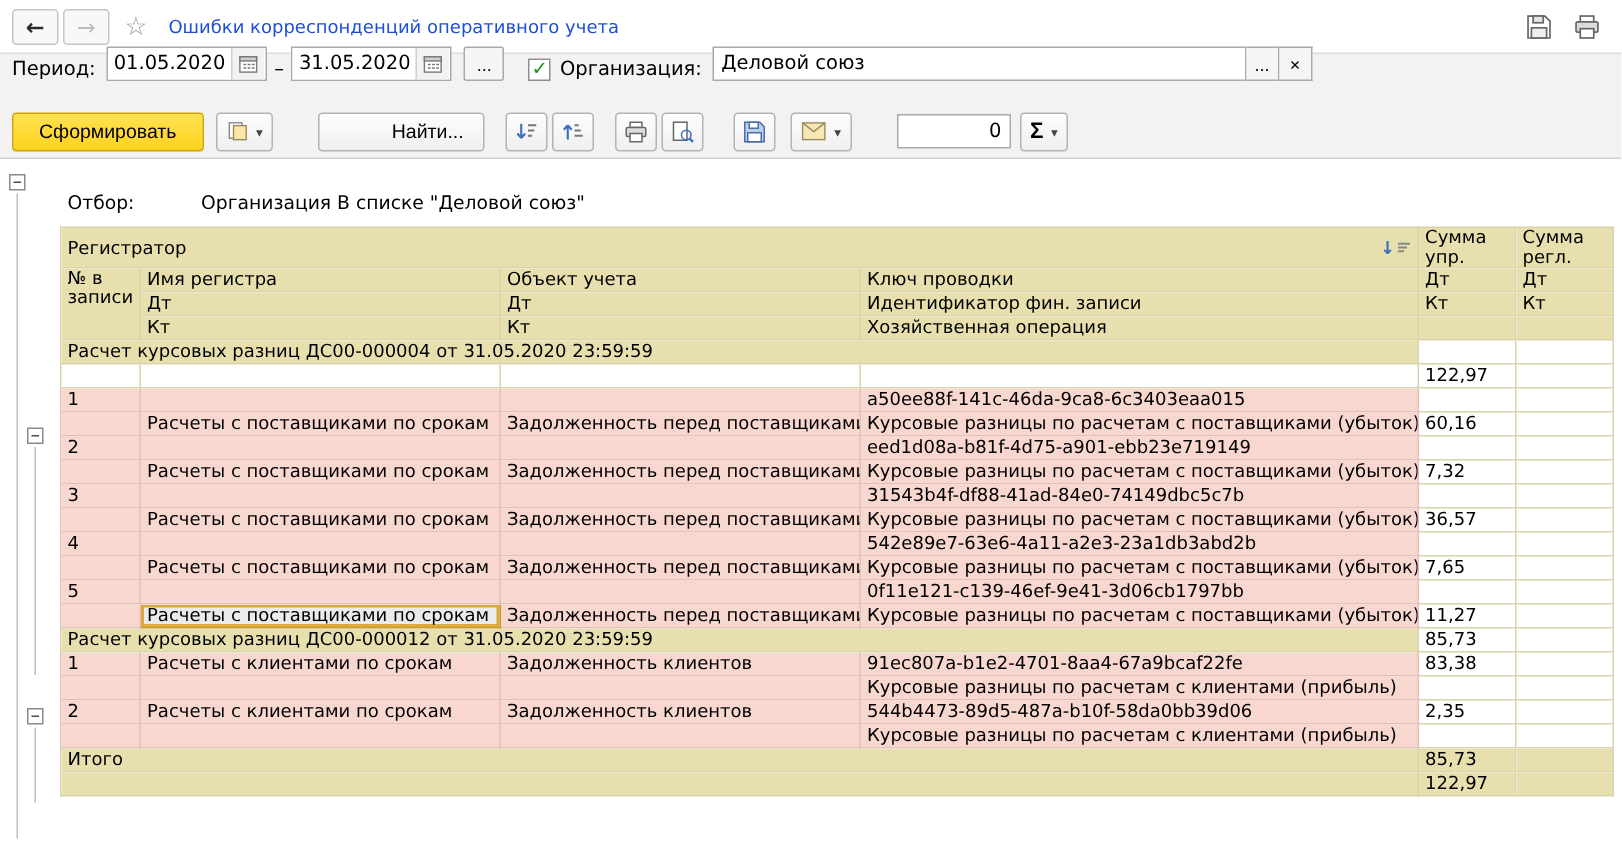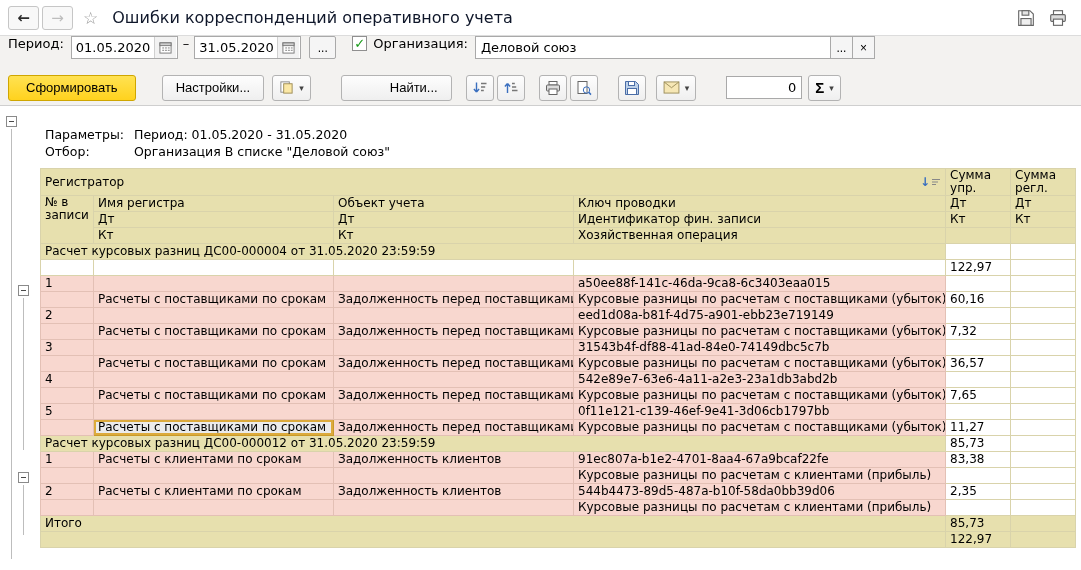--- a/index.html
+++ b/index.html
@@ -6,27 +6,27 @@
   html,body { width:1081px; height:570px; overflow:hidden; }
   body { font-family:"DejaVu Sans","Liberation Sans",sans-serif; font-size:13px; color:#000; background:#fff; }
 
   
   .titlebar { height:36px; display:flex; align-items:center; padding:0 10px 0 8px; background:#fff; border-bottom:1px solid #dcdcdc; }
   .navbtn { width:31px; height:24px; border:1px solid #c6c6c6; border-radius:3px; background:#f8f8f8; display:inline-flex; align-items:center; justify-content:center; font-size:15px; cursor:pointer; }
   .navbtn + .navbtn { margin-left:3px; }
   .navbtn.disabled { color:#bdbdbd; }
   .navbtn.enabled { color:#2b2b2b; font-weight:bold; }
   .star { margin-left:10px; font-size:17px; color:#9a9a9a; cursor:pointer; }
-  .wtitle { margin-left:14px; font-size:16px; color:#0f172a; white-space:nowrap; }
+  .wtitle { margin-left:14px; font-size:12px; color:#1d4ed8; white-space:nowrap; }
   .titlebar .spacer { flex:1; }
   .tb-icon { width:26px; height:24px; display:inline-flex; align-items:center; justify-content:center; cursor:pointer; border-radius:3px; }
   .tb-icon + .tb-icon { margin-left:6px; }
 
   
-  .filterbar { height:34px; background:#f3f2f0; display:flex; align-items:flex-start; padding:0 8px; }
+  .filterbar { height:34px; background:#f3f2f0; display:flex; align-items:flex-end; padding:16px 8px; }
   .flabel { margin-right:7px; white-space:nowrap; }
   .datefield { display:inline-flex; align-items:center; background:#fff; border:1px solid #a9a9a9; height:23px; width:107px; }
   .datefield input { border:none; outline:none; width:82px; height:21px; padding:0 4px; font:13px "DejaVu Sans","Liberation Sans",sans-serif; }
   .calbtn { width:22px; height:21px; border:none; border-left:1px solid #d0d0d0; background:#f2f2f2; display:inline-flex; align-items:center; justify-content:center; cursor:pointer; }
   .dash { margin:0 5px; }
   .smallbtn { height:23px; min-width:27px; border:1px solid #a9a9a9; background:#f5f5f5; border-radius:2px; margin-left:8px; cursor:pointer; font-size:12px; padding:0 4px; line-height:1; }
   .checkbox { width:15px; height:15px; border:1px solid #8f8f8f; background:#fff; margin-left:16px; display:inline-flex; align-items:center; justify-content:center; cursor:pointer; }
   .checkbox .mark { color:#169a16; font-size:13px; font-weight:bold; line-height:1; }
   .orglabel { margin:0 7px 0 6px; white-space:nowrap; }
   .orginput { width:356px; height:23px; border:1px solid #a9a9a9; padding:0 5px; font:13px "DejaVu Sans","Liberation Sans",sans-serif; outline:none; }
@@ -124,21 +124,20 @@
       <span class="mark">✓</span>
     </span>
   <span class="orglabel">Организация:</span>
   <input class="orginput" value="Деловой союз" style="">
   <button class="tinybtn">...</button>
   <button class="tinybtn">×</button>
 </div>
 
 <div class="toolbar">
   <button class="btn primary">Сформировать</button>
-  <button class="btn" style="margin-left:26px;">Настройки...</button>
   <button class="btn withcaret" style="margin-left:8px;">
     <svg width="15" height="15" viewBox="0 0 16 16">
         <rect x="2" y="2" width="9" height="11" fill="#fff" stroke="#888"></rect>
         <rect x="5" y="4" width="9" height="10" fill="#fbe8a6" stroke="#9d8b55"></rect>
       </svg>
     <span class="caret">▾</span>
   </button>
   <button class="btn" style="margin-left:30px;padding-left:48px;">Найти...</button>
   <button class="btn iconbtn" style="margin-left:14px;">
     <svg width="16" height="16" viewBox="0 0 16 16" fill="none">
@@ -190,24 +189,20 @@
 <div class="report">
 
   <span class="gbox" style="left:6px; top:10px;"></span>
   <span class="gline" style="left:11px; top:23px; height:430px;"></span>
   <span class="gbox" style="left:18px; top:179px;"></span>
   <span class="gline" style="left:23px; top:192px; height:152px;"></span>
   <span class="gbox" style="left:18px; top:366px;"></span>
   <span class="gline" style="left:23px; top:379px; height:50px;"></span>
 
   <div class="params">
-    <div class="pline">
-      <span class="plabel">Параметры:</span>
-      <span>Период: 01.05.2020 - 31.05.2020</span>
-    </div>
     <div class="pline">
       <span class="plabel">Отбор:</span>
       <span>Организация В списке "Деловой союз"</span>
     </div>
   </div>
 
   <table class="grid">
     <colgroup>
       <col style="width:53px">
         <col style="width:240px">

